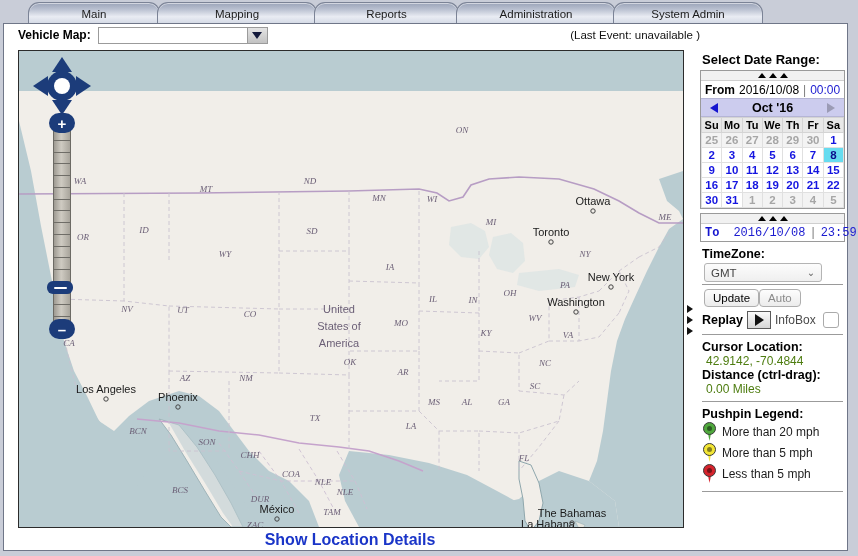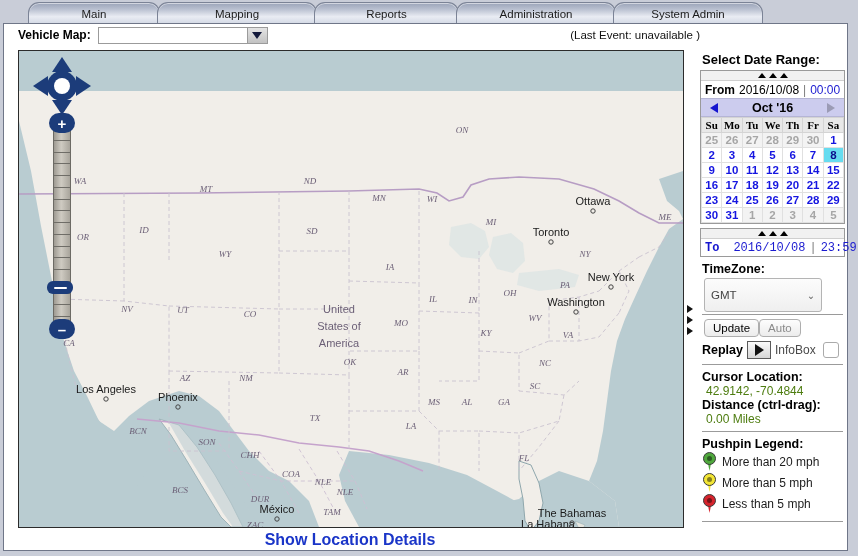--- a/index.html
+++ b/index.html
@@ -156,33 +156,33 @@
     background:#ccccee;border-top:1px solid #b5b5d6;border-bottom:1px solid #b5b5d6;
   }
   .cal-prev,.cal-next{width:26px;display:flex;align-items:center;justify-content:center;cursor:pointer;}
   .cal-prev i{width:0;height:0;border-top:5px solid transparent;border-bottom:5px solid transparent;border-right:8px solid #1515cf;}
   .cal-next i{width:0;height:0;border-top:5px solid transparent;border-bottom:5px solid transparent;border-left:8px solid #9b9bb5;}
   .cal-month{flex:1;text-align:center;font-weight:bold;font-size:12.5px;color:#000;}
 
   table.cal{border-collapse:collapse;width:100%;background:#fff;}
   table.cal th{
     font-size:11px;font-weight:bold;color:#000;background:#e8e8e8;
-    padding:1px 0;text-align:center;border:1px solid #d4d4d4;font-family:Liberation Serif, serif;
+    padding:1px 0;text-align:center;border:1px solid #d4d4d4;
   }
   table.cal td{
     font-size:11.5px;font-weight:bold;text-align:center;
     padding:1px 0;border:1px solid #e0e0e0;color:#1515e0;cursor:pointer;
     background:#fff;width:14.28%;
   }
   table.cal td.other{color:#a6a6a6;background:#f3f3f3;}
   table.cal td.sel{background:#66dcf0;color:#0d0d8c;}
 
   .tz-title{font-weight:bold;font-size:12.5px;padding:5px 0 2px 4px;}
   .tz-select{
-    margin-left:6px;width:118px;height:34px;
+    margin-left:6px;width:118px;height:19px;
     border:1px solid #b4b4b4;border-radius:3px;
     background:linear-gradient(to bottom,#fcfcfc,#efefef);
     display:flex;align-items:center;box-sizing:border-box;cursor:pointer;
   }
   .tz-value{flex:1;padding-left:6px;font-size:11.5px;color:#444;}
   .tz-chev{
     width:20px;display:flex;align-items:center;justify-content:center;
     color:#666;font-size:10px;
   }
   .tz-underline{height:1px;background:#9a9a9a;margin:2px 4px 0 4px;}
@@ -568,29 +568,20 @@
               <tr>
                 <td>16</td>
                 <td>17</td>
                 <td>18</td>
                 <td>19</td>
                 <td>20</td>
                 <td>21</td>
                 <td>22</td>
               </tr>
               <tr>
-                <td>23</td>
-                <td>24</td>
-                <td>25</td>
-                <td>26</td>
-                <td>27</td>
-                <td>28</td>
-                <td>29</td>
-              </tr>
-              <tr>
                 <td>30</td>
                 <td>31</td>
                 <td class="other">1</td>
                 <td class="other">2</td>
                 <td class="other">3</td>
                 <td class="other">4</td>
                 <td class="other">5</td>
               </tr>
             </tbody>
         </table>

